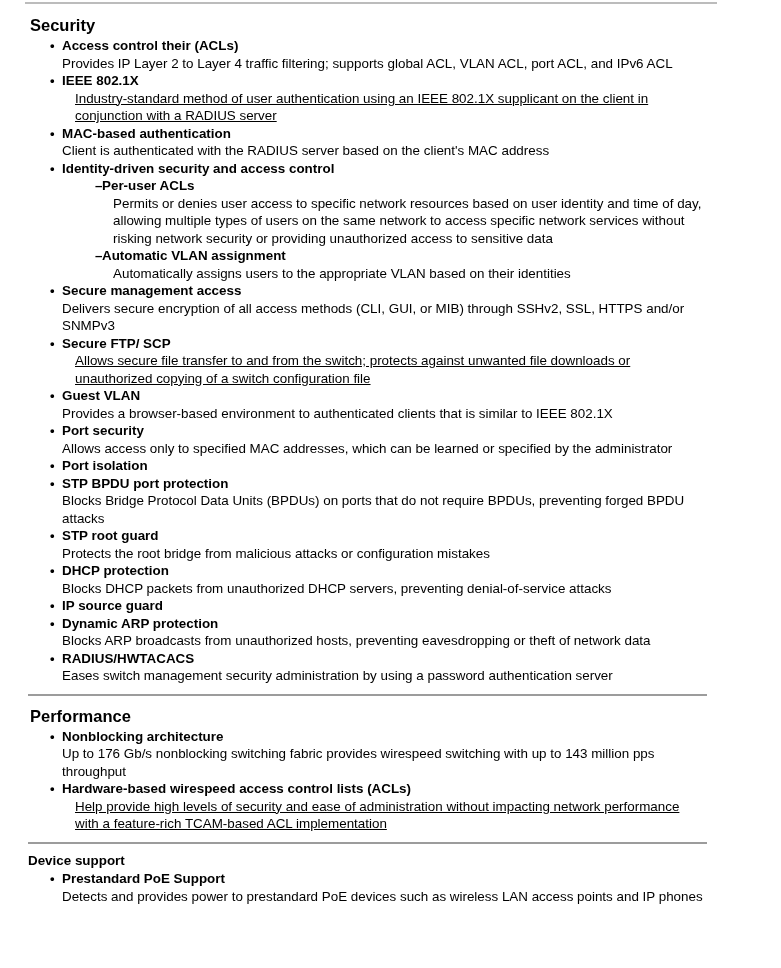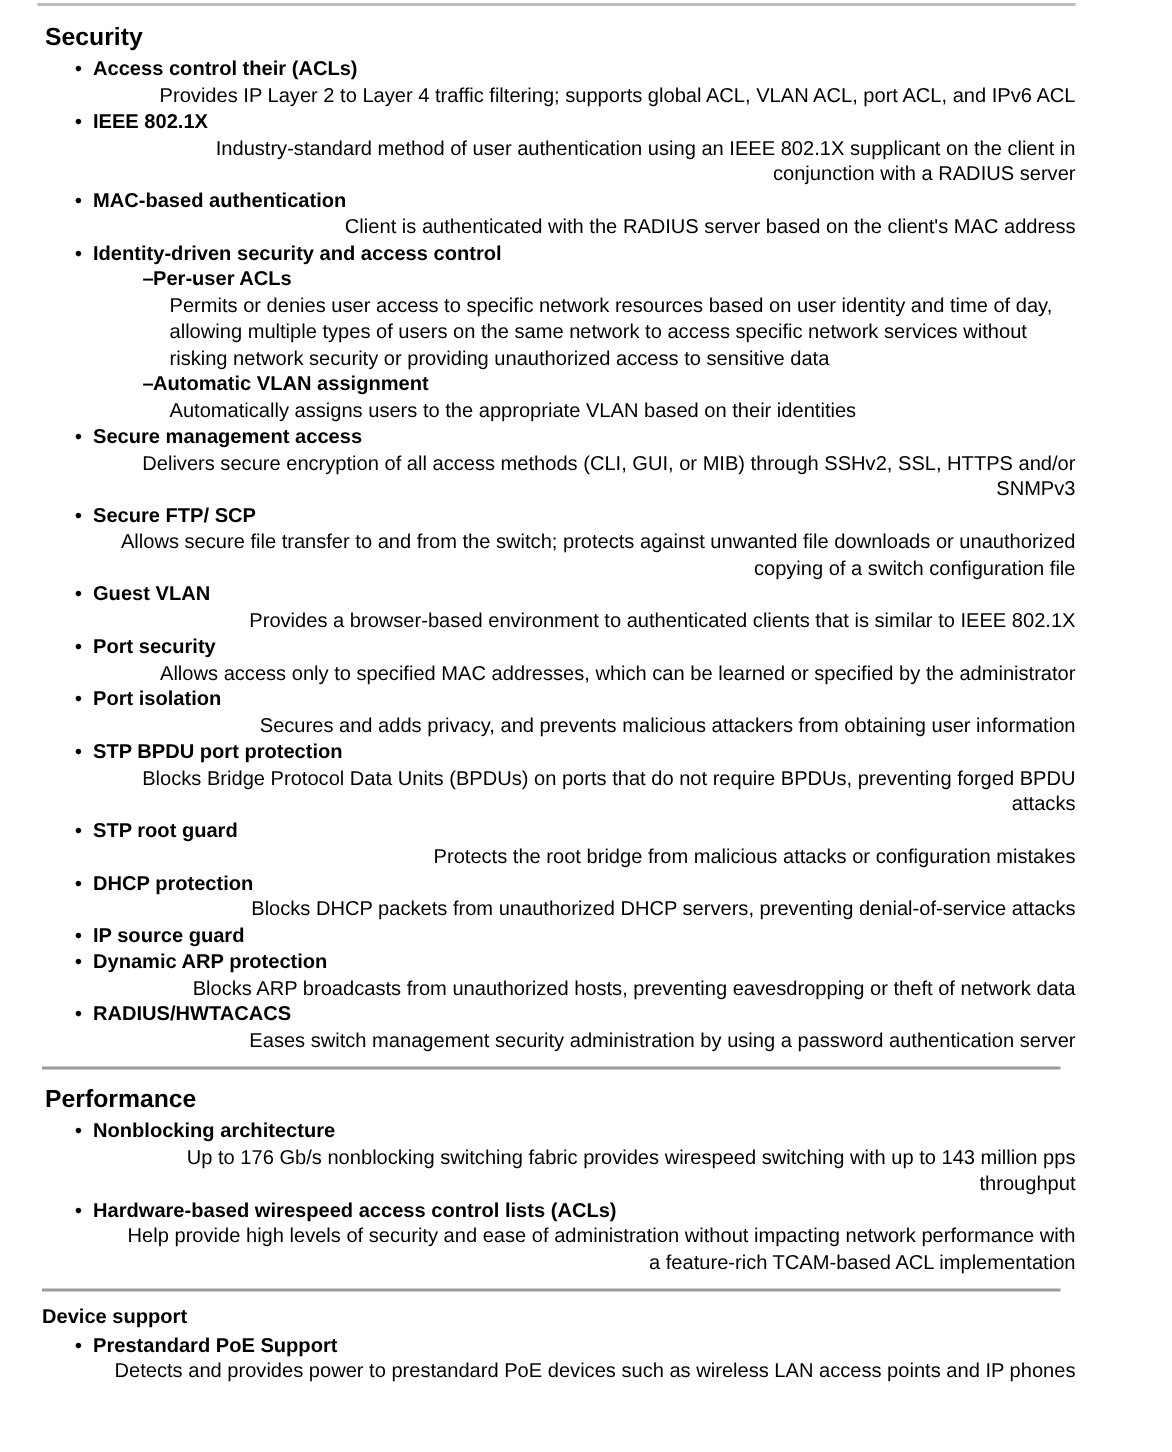--- a/index.html
+++ b/index.html
@@ -51,25 +51,25 @@
     font-weight: bold;
   }
   .bullet {
     position: absolute;
     left: 50px;
     top: 0;
     font-size: 13px;
   }
   .desc {
     margin-left: 62px;
-    margin-right: 28px;
-    text-align: right;
+    margin-right: 40px;
   }
   .desc.indent {
     margin-left: 75px;
+    text-decoration: underline;
   }
   .sub-title-line {
     position: relative;
     padding-left: 102px;
     font-weight: bold;
   }
   .dash {
     position: absolute;
     left: 95px;
     top: 0;
@@ -117,21 +117,20 @@
         <div class="item">
           <div class="title-line"><span class="bullet">•</span><span class="item-title">Guest VLAN</span></div>
           <div class="desc">Provides a browser-based environment to authenticated clients that is similar to IEEE 802.1X</div>
         </div>
         <div class="item">
           <div class="title-line"><span class="bullet">•</span><span class="item-title">Port security</span></div>
           <div class="desc">Allows access only to specified MAC addresses, which can be learned or specified by the administrator</div>
         </div>
         <div class="item">
           <div class="title-line"><span class="bullet">•</span><span class="item-title">Port isolation</span></div>
-          <div class="desc">Secures and adds privacy, and prevents malicious attackers from obtaining user information</div>
         </div>
         <div class="item">
           <div class="title-line"><span class="bullet">•</span><span class="item-title">STP BPDU port protection</span></div>
           <div class="desc">Blocks Bridge Protocol Data Units (BPDUs) on ports that do not require BPDUs, preventing forged BPDU attacks</div>
         </div>
         <div class="item">
           <div class="title-line"><span class="bullet">•</span><span class="item-title">STP root guard</span></div>
           <div class="desc">Protects the root bridge from malicious attacks or configuration mistakes</div>
         </div>
         <div class="item">

